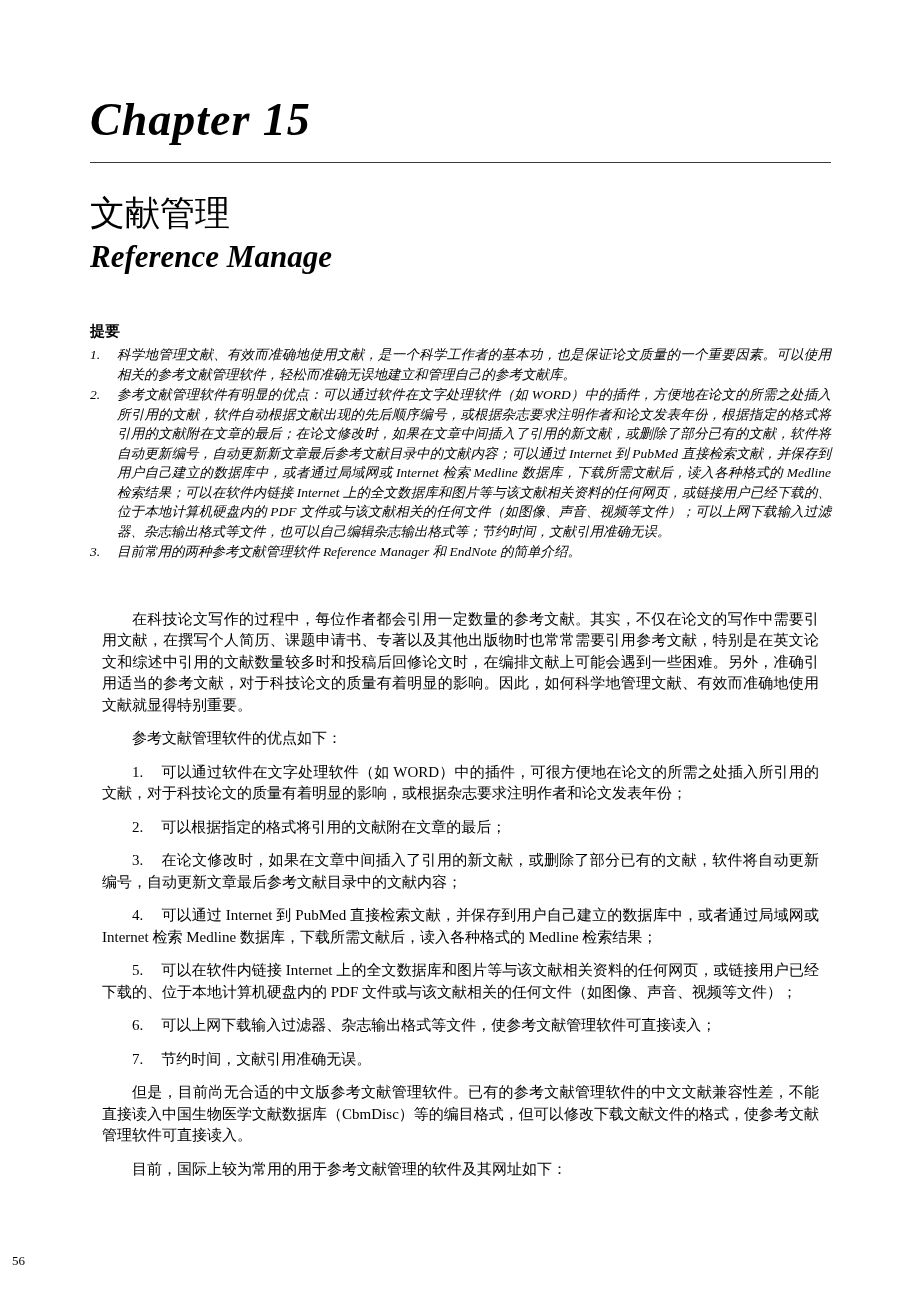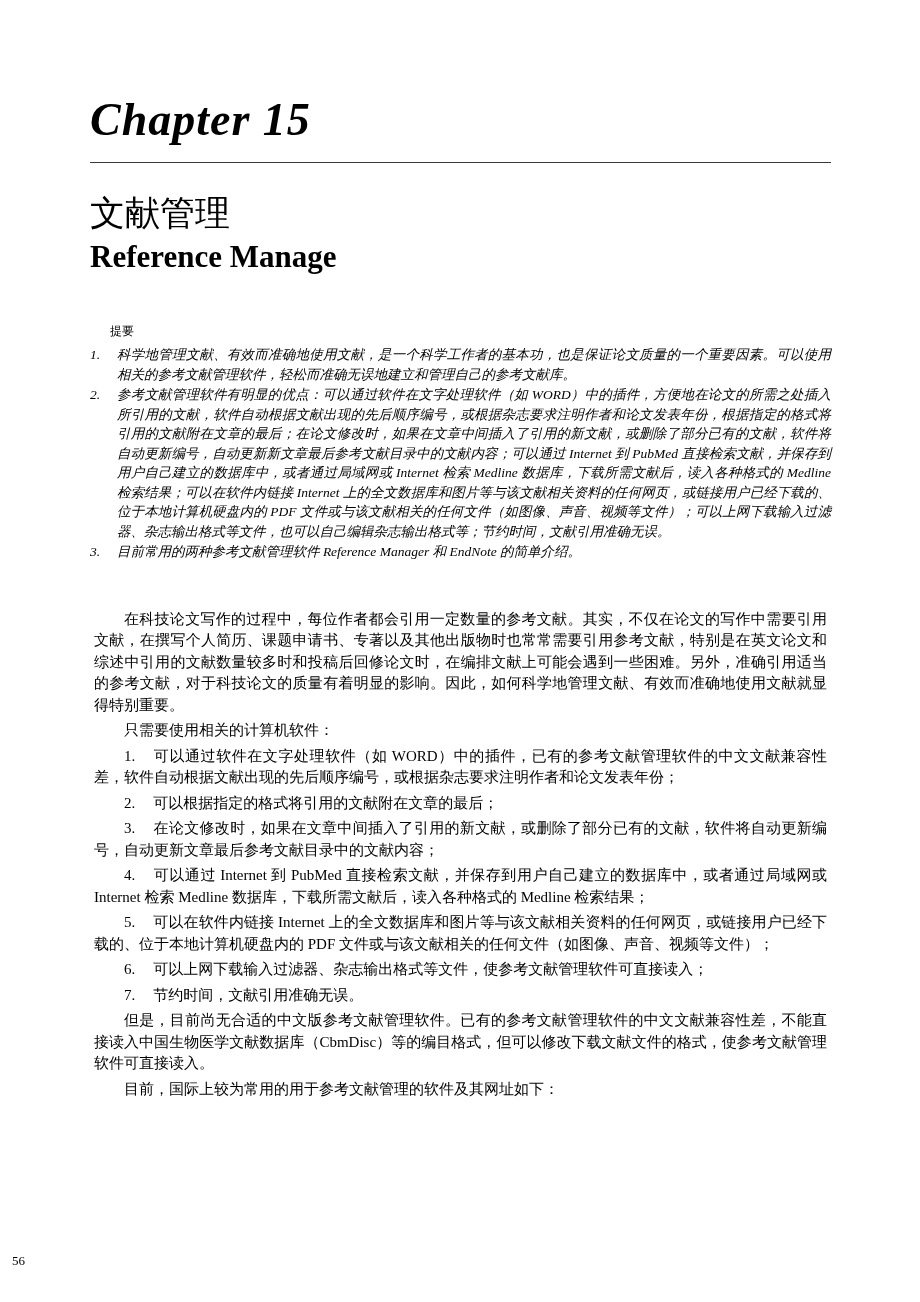--- a/index.html
+++ b/index.html
@@ -35,44 +35,44 @@
     margin-top: 30px;
     font-size: 35px;
     line-height: 42px;
     font-weight: 400;
   }
   .title-en {
     margin-top: 3px;
     font-size: 31px;
     line-height: 38px;
     font-weight: bold;
+    font-style: italic;
   }
   .summary-heading {
     margin-top: 45px;
-    font-size: 12px;
+    font-size: 15px;
     line-height: 20px;
-    font-weight: normal;
-    margin-left: 20px;
+    font-weight: bold;
   }
   .summary-list {
     margin-top: 4px;
     font-size: 13.5px;
     line-height: 19.5px;
     font-style: italic;
   }
   .s-item { display: flex; margin-bottom: 1px; }
   .s-num { width: 27px; flex-shrink: 0; }
   .s-text { flex: 1; text-align: justify; }
   .body-text {
     margin-top: 47px;
     font-size: 15px;
     line-height: 21.5px;
   }
   .body-text p {
-    margin: 4px;
+    margin: 12px;
     text-indent: 2em;
     text-align: justify;
   }
   .pt-num { margin-right: 1.2em; }
   .page-number {
     position: absolute;
     bottom: 33px;
     left: 12px;
     width: 100%;
     text-align: left;
@@ -103,23 +103,23 @@
         <span class="s-text">参考文献管理软件有明显的优点：可以通过软件在文字处理软件（如 WORD）中的插件，方便地在论文的所需之处插入所引用的文献，软件自动根据文献出现的先后顺序编号，或根据杂志要求注明作者和论文发表年份，根据指定的格式将引用的文献附在文章的最后；在论文修改时，如果在文章中间插入了引用的新文献，或删除了部分已有的文献，软件将自动更新编号，自动更新新文章最后参考文献目录中的文献内容；可以通过 Internet 到 PubMed 直接检索文献，并保存到用户自己建立的数据库中，或者通过局域网或 Internet 检索 Medline 数据库，下载所需文献后，读入各种格式的 Medline 检索结果；可以在软件内链接 Internet 上的全文数据库和图片等与该文献相关资料的任何网页，或链接用户已经下载的、位于本地计算机硬盘内的 PDF 文件或与该文献相关的任何文件（如图像、声音、视频等文件）；可以上网下载输入过滤器、杂志输出格式等文件，也可以自己编辑杂志输出格式等；节约时间，文献引用准确无误。</span>
       </div>
       <div class="s-item">
         <span class="s-num">3.</span>
         <span class="s-text">目前常用的两种参考文献管理软件 Reference Manager 和 EndNote 的简单介绍。</span>
       </div>
     </div>
 
     <div class="body-text">
       <p>在科技论文写作的过程中，每位作者都会引用一定数量的参考文献。其实，不仅在论文的写作中需要引用文献，在撰写个人简历、课题申请书、专著以及其他出版物时也常常需要引用参考文献，特别是在英文论文和综述中引用的文献数量较多时和投稿后回修论文时，在编排文献上可能会遇到一些困难。另外，准确引用适当的参考文献，对于科技论文的质量有着明显的影响。因此，如何科学地管理文献、有效而准确地使用文献就显得特别重要。</p>
-      <p>只需要使用相关的计算机软件：</p>
+      <p>参考文献管理软件的优点如下：</p>
 
-      <p><span class="pt-num">1.</span><span>可以通过软件在文字处理软件（如 WORD）中的插件，已有的参考文献管理软件的中文文献兼容性差，软件自动根据文献出现的先后顺序编号，或根据杂志要求注明作者和论文发表年份；</span></p>
+      <p><span class="pt-num">1.</span><span>可以通过软件在文字处理软件（如 WORD）中的插件，可很方便地在论文的所需之处插入所引用的文献，对于科技论文的质量有着明显的影响，或根据杂志要求注明作者和论文发表年份；</span></p>
       <p><span class="pt-num">2.</span><span>可以根据指定的格式将引用的文献附在文章的最后；</span></p>
       <p><span class="pt-num">3.</span><span>在论文修改时，如果在文章中间插入了引用的新文献，或删除了部分已有的文献，软件将自动更新编号，自动更新文章最后参考文献目录中的文献内容；</span></p>
       <p><span class="pt-num">4.</span><span>可以通过 Internet 到 PubMed 直接检索文献，并保存到用户自己建立的数据库中，或者通过局域网或 Internet 检索 Medline 数据库，下载所需文献后，读入各种格式的 Medline 检索结果；</span></p>
       <p><span class="pt-num">5.</span><span>可以在软件内链接 Internet 上的全文数据库和图片等与该文献相关资料的任何网页，或链接用户已经下载的、位于本地计算机硬盘内的 PDF 文件或与该文献相关的任何文件（如图像、声音、视频等文件）；</span></p>
       <p><span class="pt-num">6.</span><span>可以上网下载输入过滤器、杂志输出格式等文件，使参考文献管理软件可直接读入；</span></p>
       <p><span class="pt-num">7.</span><span>节约时间，文献引用准确无误。</span></p>
 
       <p>但是，目前尚无合适的中文版参考文献管理软件。已有的参考文献管理软件的中文文献兼容性差，不能直接读入中国生物医学文献数据库（CbmDisc）等的编目格式，但可以修改下载文献文件的格式，使参考文献管理软件可直接读入。</p>
       <p>目前，国际上较为常用的用于参考文献管理的软件及其网址如下：</p>
     </div>

